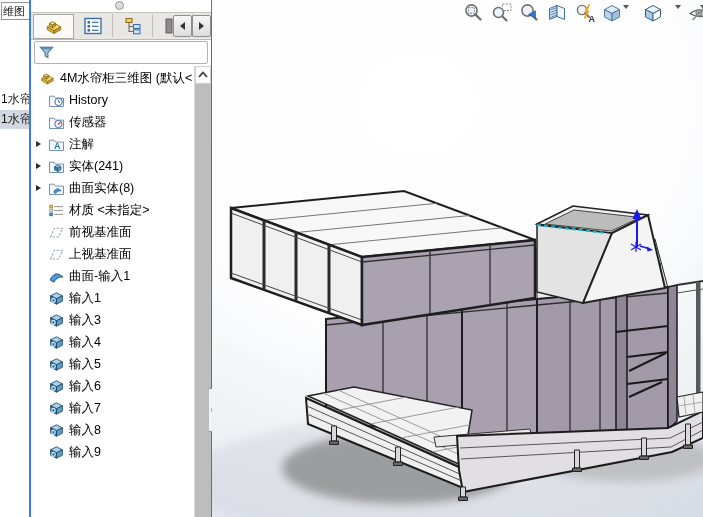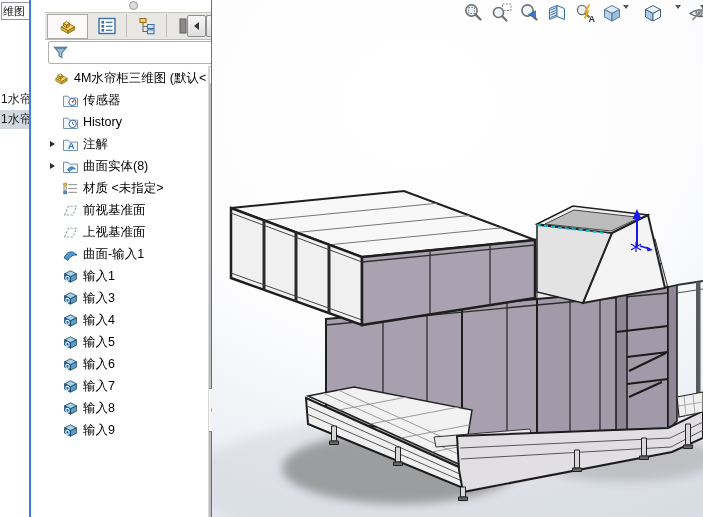--- a/index.html
+++ b/index.html
@@ -9,21 +9,21 @@
   
   .bg-win{left:0;top:0;width:29px;height:517px;background:#fff;}
   .bg-tab{left:1px;top:2px;width:26px;height:16px;border:1px solid #8f959b;background:#fdfdfd;
     font-size:11px;line-height:16px;color:#111;white-space:nowrap;overflow:hidden;padding-left:1px;}
   .bg-item{left:0;width:29px;height:19px;font-size:12px;line-height:19px;color:#111;
     white-space:nowrap;overflow:hidden;padding-left:1px;}
   .bg-item.hl{background:var(--selection-highlight,#d2d8df);}
   
   .accent{left:29px;top:0;width:2px;height:517px;background:var(--panel-border-blue,#3b7fd6);}
   
-  .panel{left:45px;top:0;width:180px;height:517px;background:#fff;}
+  .panel{left:31px;top:0;width:180px;height:517px;background:#fff;}
   .panel-right-border{left:211px;top:0;width:1px;height:517px;background:#6e6e6e;}
   .grip{left:84px;top:1px;width:7px;height:7px;border-radius:50%;border:1px solid #9b9b9b;background:#dcdcdc;}
   .tabstrip{left:0;top:12px;width:180px;height:26px;background:var(--tab-strip,#e9e7e3);
     border-top:1px solid #c6c4c0;border-bottom:1px solid #bdbbb7;}
   .fm-tab{position:absolute;top:1px;width:39px;height:23px;display:flex;align-items:center;justify-content:center;
     border-right:1px solid #c2c0bc;}
   .fm-tab.active{background:#fbfaf8;border:1px solid #aaa8a4;}
   .tabscroll{position:absolute;top:2px;width:17px;height:20px;background:linear-gradient(#f6f6f6,#dedede);
     border:1px solid #8f8f8f;border-radius:2px;display:flex;align-items:center;justify-content:center;}
   .tri-left{width:0;height:0;border-top:4px solid transparent;border-bottom:4px solid transparent;border-right:5px solid #333;}
@@ -157,49 +157,65 @@
               </g>
             </svg>
           </span>
           <span class="lbl">4M水帘柜三维图 (默认&lt;</span>
         </div>
         <div class="trow">
           <span class="arr"></span>
           <span class="ico">
             <svg viewBox="0 0 17 17" width="17" height="17">
               <path d="M1.5 4.2 h4.6 l1.4 1.9 h8 v8.4 H1.5z" fill="#f6f9fc" stroke="#7292b4" stroke-width="1"></path>
+              <circle cx="10.6" cy="9.9" r="3.7" fill="#fff" stroke="#2d6fb0" stroke-width="1"></circle>
+   <path d="M10.6 7.9 v2 l1.4 .8" fill="none" stroke="#2d6fb0" stroke-width="1"></path>
+            </svg>
+          </span>
+          <span class="lbl">History</span>
+        </div>
+        <div class="trow">
+          <span class="arr"></span>
+          <span class="ico">
+            <svg viewBox="0 0 17 17" width="17" height="17">
+              <path d="M1.5 4.2 h4.6 l1.4 1.9 h8 v8.4 H1.5z" fill="#f6f9fc" stroke="#7292b4" stroke-width="1"></path>
               <circle cx="10.4" cy="10" r="3.6" fill="#fff" stroke="#2d6fb0" stroke-width="1"></circle>
    <path d="M10.4 10 L12.4 8.1" stroke="#c23b2e" stroke-width="1.2"></path>
               <circle cx="10.4" cy="10" r=".8" fill="#c23b2e"></circle>
             </svg>
           </span>
           <span class="lbl">传感器</span>
         </div>
         <div class="trow">
-          <span class="arr"></span>
-          <span class="ico">
-            <svg viewBox="0 0 17 17" width="17" height="17">
-              <path d="M1.5 4.2 h4.6 l1.4 1.9 h8 v8.4 H1.5z" fill="#f6f9fc" stroke="#7292b4" stroke-width="1"></path>
-              <circle cx="10.6" cy="9.9" r="3.7" fill="#fff" stroke="#2d6fb0" stroke-width="1"></circle>
-   <path d="M10.6 7.9 v2 l1.4 .8" fill="none" stroke="#2d6fb0" stroke-width="1"></path>
-            </svg>
-          </span>
-          <span class="lbl">History</span>
-        </div>
-        <div class="trow">
           <span class="arr">
             <span class="tri"></span>
           </span>
           <span class="ico">
             <svg viewBox="0 0 17 17" width="17" height="17">
               <path d="M1.5 4.2 h4.6 l1.4 1.9 h8 v8.4 H1.5z" fill="#f6f9fc" stroke="#7292b4" stroke-width="1"></path>
               <text x="6" y="13.4" font-size="9" font-weight="bold" fill="#2d6fb0" font-family="Liberation Sans,sans-serif">A</text>
             </svg>
           </span>
           <span class="lbl">注解</span>
+        </div>
+        <div class="trow">
+          <span class="arr">
+            <span class="tri"></span>
+          </span>
+          <span class="ico">
+            <svg viewBox="0 0 17 17" width="17" height="17">
+              <path d="M1.5 4.2 h4.6 l1.4 1.9 h8 v8.4 H1.5z" fill="#f6f9fc" stroke="#7292b4" stroke-width="1"></path>
+              <g stroke="#1f4e79" stroke-width=".7">
+   <path d="M6.6 8.6 l3.2-1.7 3.2 1.7 -3.2 1.7z" fill="#8cc0e4"></path>
+   <path d="M6.6 8.6 l3.2 1.7 v3.2 l-3.2-1.7z" fill="#3e7cab"></path>
+   <path d="M13 8.6 l-3.2 1.7 v3.2 l3.2-1.7z" fill="#60a0cd"></path>
+              </g>
+            </svg>
+          </span>
+          <span class="lbl">实体(241)</span>
         </div>
         <div class="trow">
           <span class="arr">
             <span class="tri"></span>
           </span>
           <span class="ico">
             <svg viewBox="0 0 17 17" width="17" height="17">
               <path d="M1.5 4.2 h4.6 l1.4 1.9 h8 v8.4 H1.5z" fill="#f6f9fc" stroke="#7292b4" stroke-width="1"></path>
               <path d="M5.6 12.2 C6.6 9.2 9.4 8.2 11.2 9.2 L13.4 10.8 C11.2 10.4 8.8 11.4 7.6 13.6z" fill="#4a9ad4" stroke="#2a5d8a" stroke-width=".7"></path>
             </svg>

